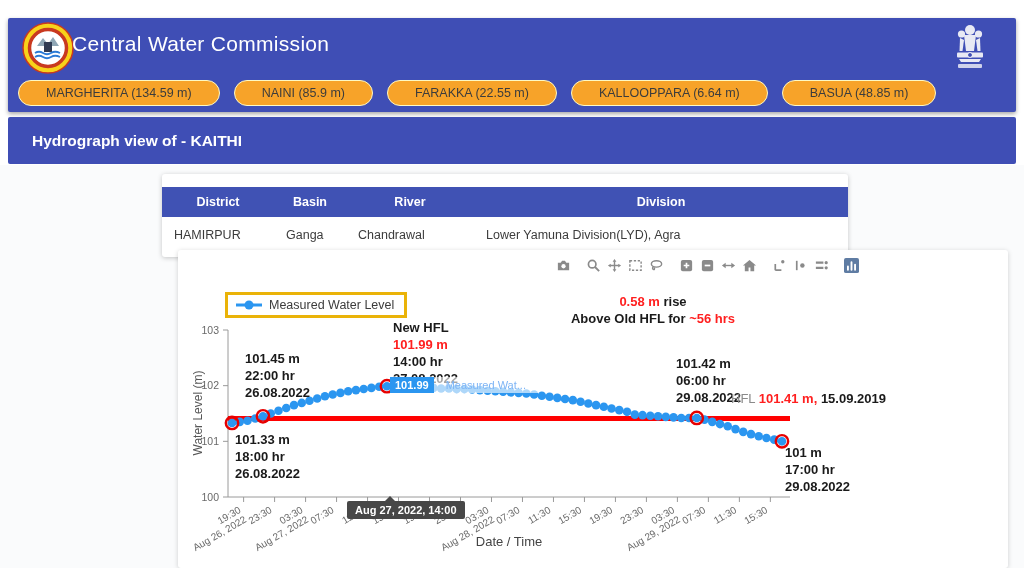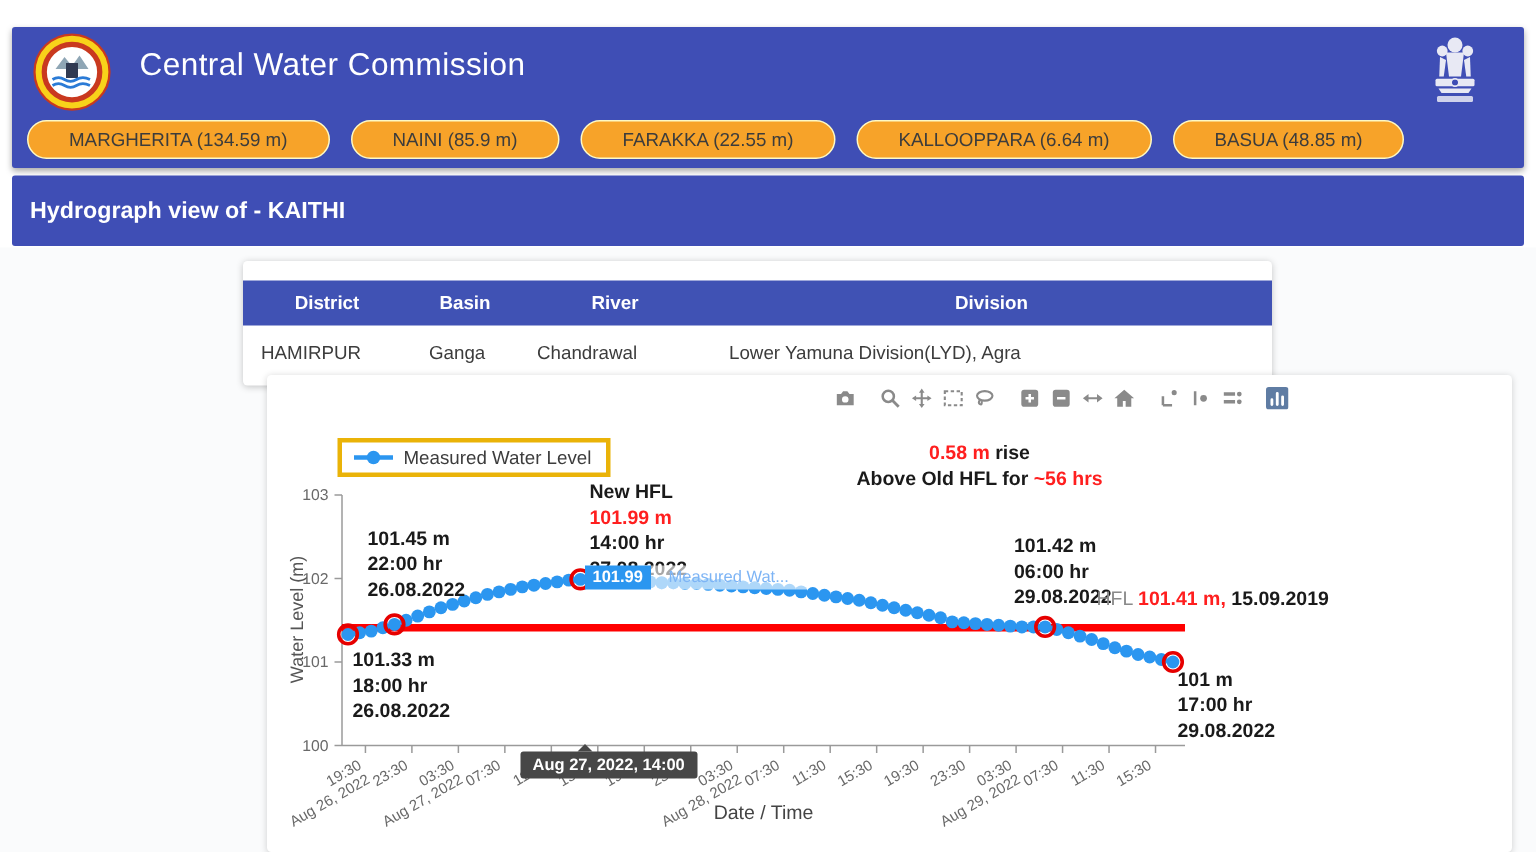--- a/index.html
+++ b/index.html
@@ -3,32 +3,32 @@
 <meta charset="utf-8">
 <style>
   html,body{margin:0;padding:0;background:#fff;}
   .screen{position:relative;width:1024px;height:568px;overflow:hidden;background:#ffffff;
           font-family:"Liberation Sans",sans-serif;}
 
   
   .banner{position:absolute;left:8px;right:8px;top:18px;height:94px;background:#3f4eb5;
           border-radius:2px;box-shadow:0 2px 4px rgba(0,0,0,.35);}
   .logo{position:absolute;left:14px;top:4px;width:52px;height:52px;}
-  .app-title{position:absolute;left:85px;top:14px;color:#fff;font-size:21px;letter-spacing:.3px;}
+  .app-title{position:absolute;left:64px;top:14px;color:#fff;font-size:21px;letter-spacing:.3px;}
   .emblem{position:absolute;right:26px;top:3px;width:40px;height:52px;opacity:.95;}
   .stations{position:absolute;left:10px;right:0;bottom:5px;height:28px;display:flex;gap:14px;
             overflow:hidden;align-items:center;}
   .station-btn{flex:none;background:#f7a329;border:1px solid #fef9c3;border-radius:13px;
             color:#3c3c3c;font-size:12.5px;padding:5px 27px;white-space:nowrap;cursor:pointer;
             font-family:"Liberation Sans",sans-serif;}
 
   
   .subheader{position:absolute;left:8px;right:8px;top:117px;height:47px;background:#3f4eb5;
              border-radius:2px;color:#fff;font-size:15.5px;font-weight:600;line-height:47px;
-             padding-left:12px;box-sizing:border-box;}
+             padding-left:24px;box-sizing:border-box;}
 
   .page-lower{position:absolute;left:0;right:0;top:165px;bottom:0;background:#fafbfc;}
 
   
   .card-table{position:absolute;left:162px;top:174px;width:686px;background:#fff;
               border-radius:3px;box-shadow:0 1px 5px rgba(0,0,0,.22);padding-top:13px;
               padding-bottom:2px;}
   table{width:100%;border-collapse:collapse;font-size:12.5px;}
   thead tr{background:#4052b4;color:#fff;}
   th{padding:8px 5px;text-align:center;font-weight:700;}

